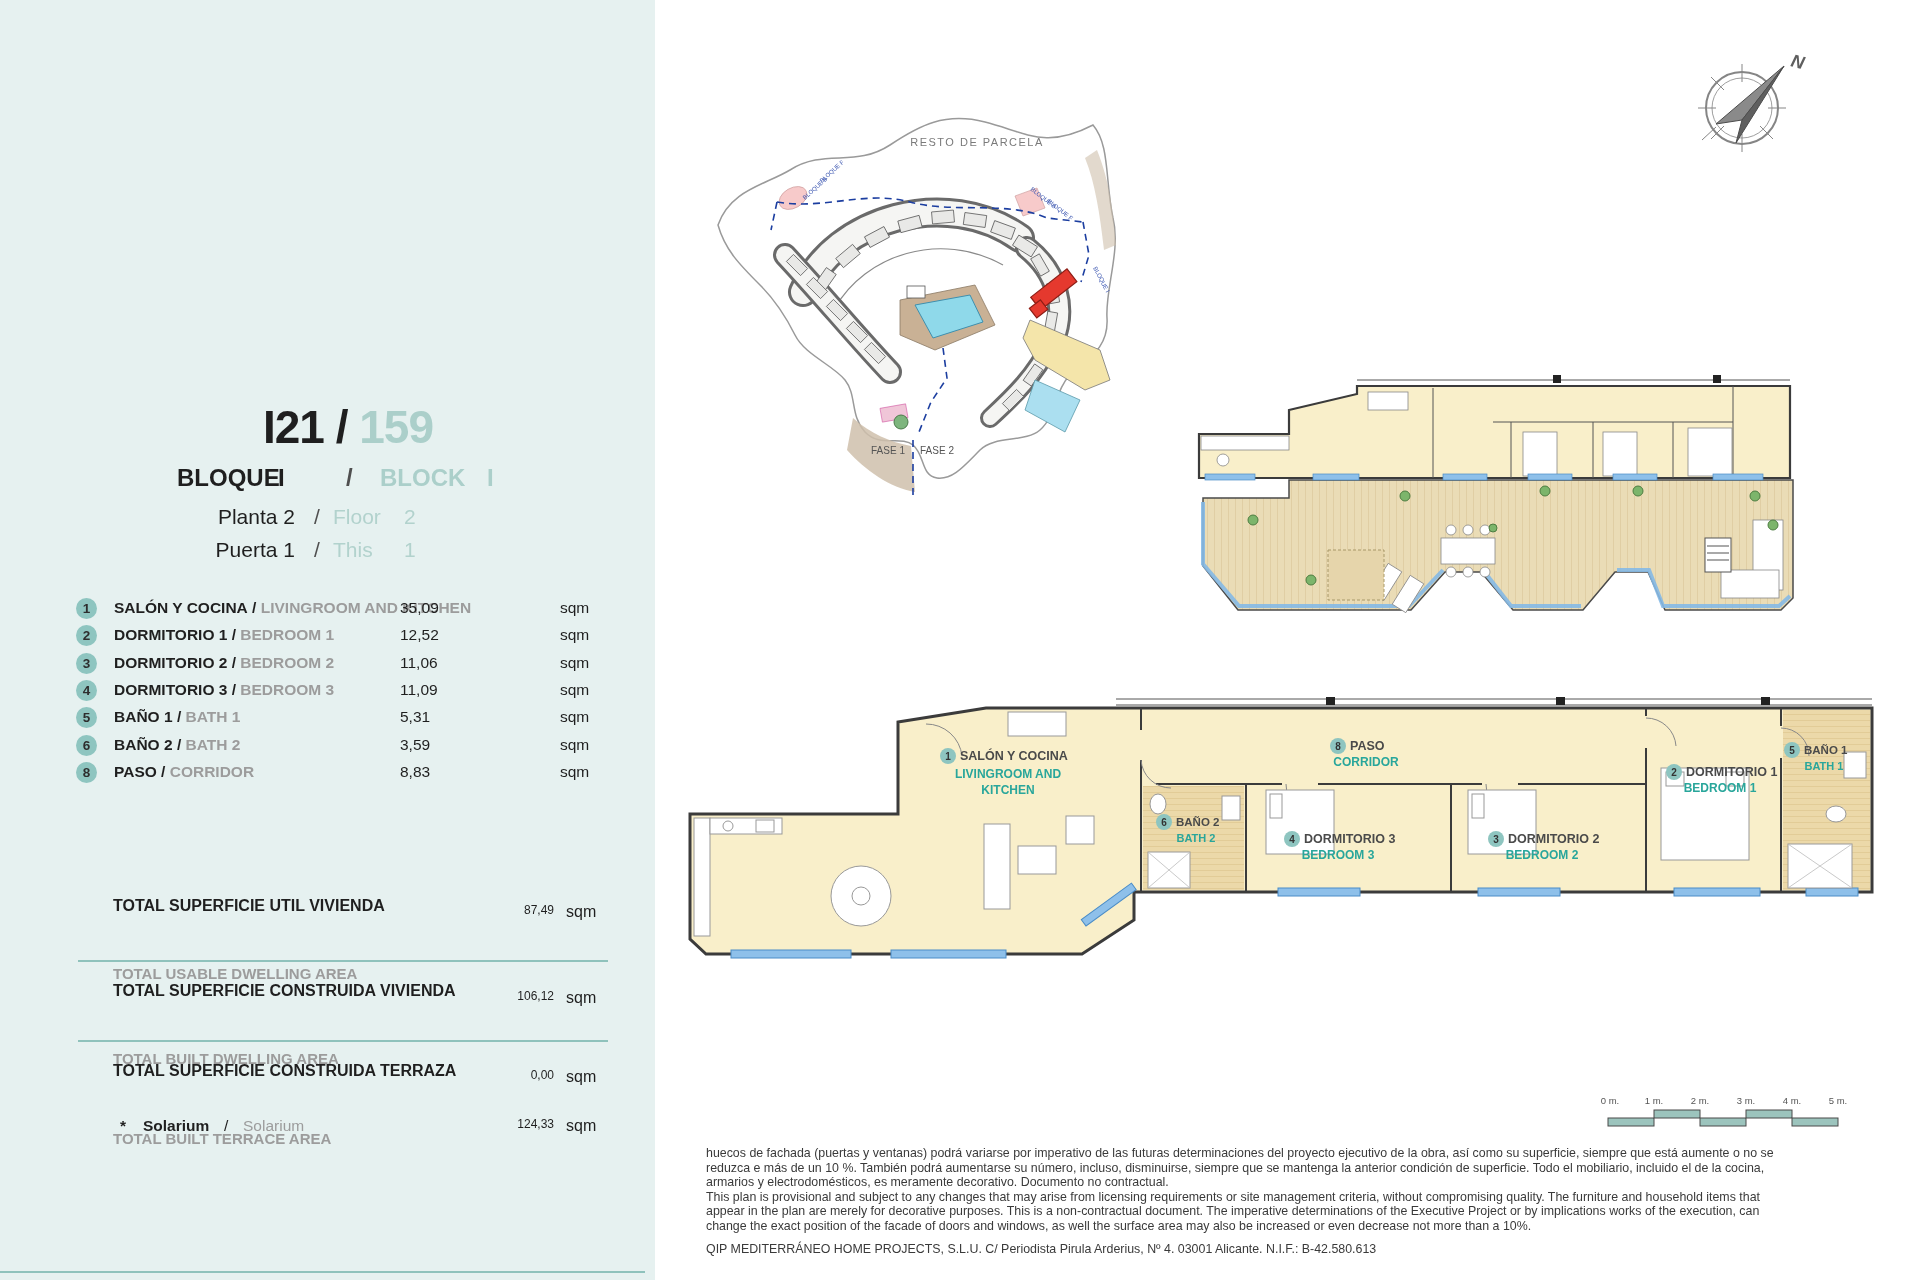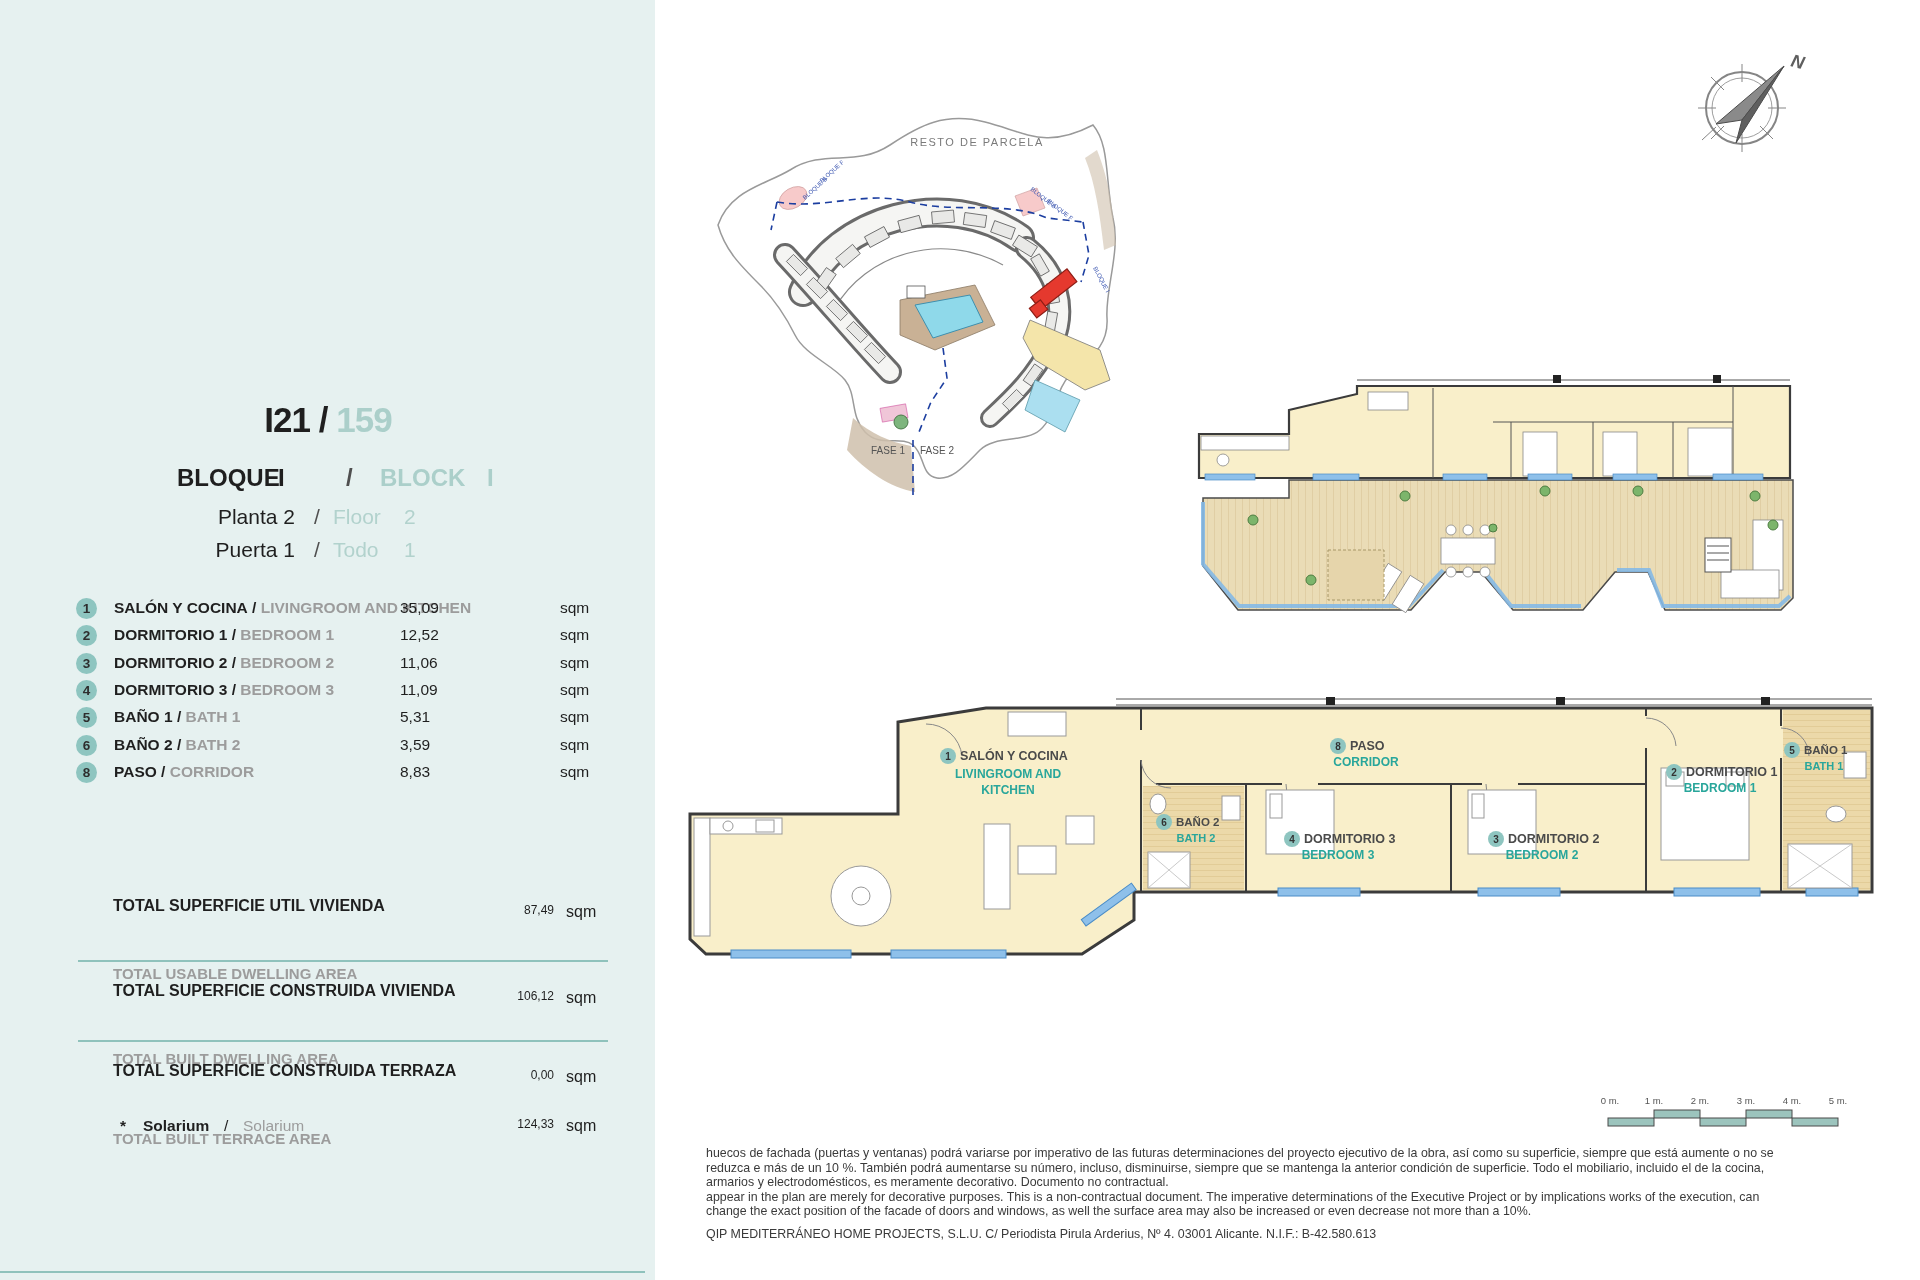--- a/index.html
+++ b/index.html
@@ -2,22 +2,22 @@
 <html><head>
 <meta charset="utf-8">
 <style>
   * { margin:0; padding:0; box-sizing:border-box; }
   html,body { width:1920px; height:1280px; background:#ffffff; font-family:"Liberation Sans", sans-serif; overflow:hidden; }
   .abs { position:absolute; }
   .page { position:relative; width:1920px; height:1280px; }
 
   
   .sidebar { position:absolute; left:0; top:0; width:655px; height:1280px; background:#e6f1f0; }
-  .unit-title { position:absolute; left:178px; top:400px; width:300px; text-align:center;
-                font-size:35px; font-weight:bold; letter-spacing:-1px; color:#1f1f1f; white-space:nowrap; }
+  .unit-title { position:absolute; left:198px; top:400px; width:300px; text-align:center;
+                font-size:46px; font-weight:bold; letter-spacing:-1px; color:#1f1f1f; white-space:nowrap; }
   .unit-title .teal { color:#abcfca; }
   .block-row { position:absolute; left:0; top:464px; width:655px; height:26px;
                font-size:24px; font-weight:bold; color:#1f1f1f; }
   .block-row .b-es   { position:absolute; left:177px; }
   .block-row .b-let  { position:absolute; left:278px; }
   .block-row .b-sep  { position:absolute; left:346px; color:#4f4f4f; }
   .block-row .b-en   { position:absolute; left:380px; color:#abcfca; }
   .block-row .b-len  { position:absolute; left:487px; color:#abcfca; }
   .pf-row { position:absolute; left:0; width:655px; height:24px; font-size:21px; color:#1f1f1f; }
   .pf-row .es  { position:absolute; left:150px; width:145px; text-align:right; }
@@ -81,21 +81,21 @@
 
     <div class="pf-row" style="top:505px;padding-left:8px;">
       <span class="es">Planta 2</span>
       <span class="sep">/</span>
       <span class="en">Floor</span>
       <span class="val">2</span>
     </div>
     <div class="pf-row" style="top:538px;">
       <span class="es">Puerta 1</span>
       <span class="sep">/</span>
-      <span class="en">Todo</span>
+      <span class="en">This</span>
       <span class="val">1</span>
     </div>
 
     <div class="room-row" style="top:598px;">
       <span class="badge">1</span>
       <span class="room-name"><b>SALÓN Y COCINA</b> <span class="sep">/</span> <span class="en">LIVINGROOM AND KITCHEN</span></span>
       <span class="room-area">35,09</span>
       <span class="room-unit">sqm</span>
     </div>
     <div class="room-row" style="top:625px;">
@@ -454,18 +454,19 @@
       <rect x="102" y="28" width="46" height="8"></rect>
       <rect x="148" y="20" width="46" height="8"></rect>
       <rect x="194" y="28" width="46" height="8"></rect>
     </g>
   </svg>
 
   <div class="note">
     <div>huecos de fachada (puertas y ventanas) podrá variarse por imperativo de las futuras determinaciones del proyecto ejecutivo de la obra, así como su superficie, siempre que está aumente o no se</div>
     <div>reduzca e más de un 10 %. También podrá aumentarse su número, incluso, disminuirse, siempre que se mantenga la anterior condición de superficie. Todo el mobiliario, incluido el de la cocina,</div>
     <div>armarios y electrodomésticos, es meramente decorativo. Documento no contractual.</div>
+    <div>This plan is provisional and subject to any changes that may arise from licensing requirements or site management criteria, without compromising quality. The furniture and household items that</div>
     <div>appear in the plan are merely for decorative purposes. This is a non-contractual document. The imperative determinations of the Executive Project or by implications works of the execution, can</div>
     <div>change the exact position of the facade of doors and windows, as well the surface area may also be increased or even decrease not more than a 10%.</div>
     <div class="company">QIP MEDITERRÁNEO HOME PROJECTS, S.L.U. C/ Periodista Pirula Arderius, Nº 4. 03001 Alicante. N.I.F.: B-42.580.613</div>
   </div>
 
 </div>
 
 </body></html>

